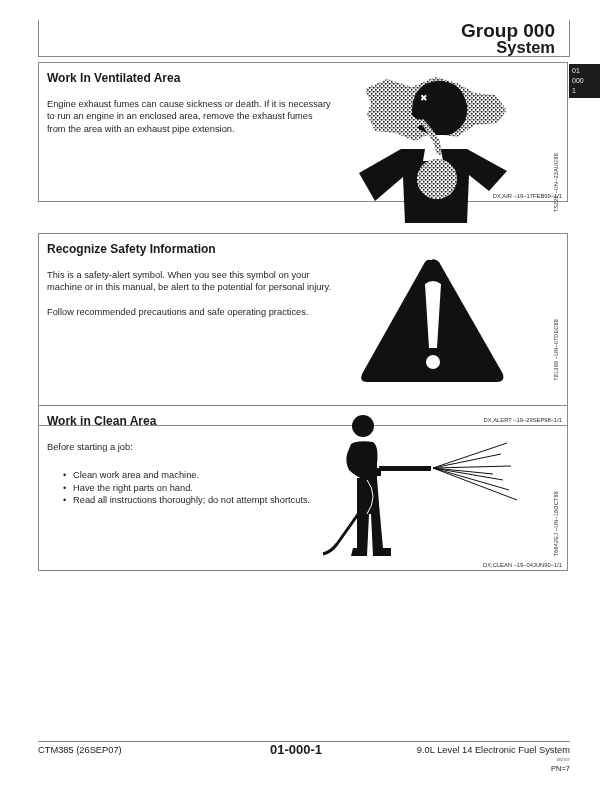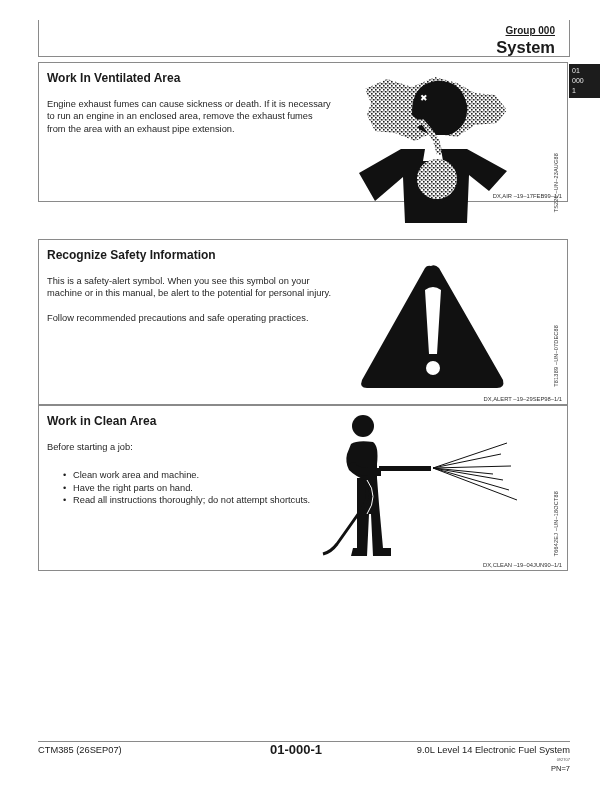--- a/index.html
+++ b/index.html
@@ -5,21 +5,21 @@
     html, body { margin: 0; padding: 0; }
     body {
       width: 612px; height: 792px; background: #ffffff; position: relative;
       font-family: "Liberation Sans", sans-serif; color: #1a1a1a; overflow: hidden;
     }
     .header-box {
       position: absolute; left: 38px; top: 20px; width: 530px; height: 36px;
       border-left: 1px solid #8a8a8a; border-right: 1px solid #8a8a8a; border-bottom: 1px solid #8a8a8a;
     }
     .header-group {
-      position: absolute; right: 14px; top: 3px; font-size: 10px; font-weight: bold; text-align: right; line-height: 16px; text-decoration: underline;
+      position: absolute; right: 14px; top: 3px; font-size: 19px; font-weight: bold; text-align: right; line-height: 16px;
     }
     .header-title {
       position: absolute; right: 14px; top: 18px; font-size: 16.5px; font-weight: bold; text-align: right; line-height: 18px;
     }
     .thumb-tab {
       position: absolute; left: 569px; top: 64px; width: 31px; height: 34px; background: #1c1c1c;
       color: #e8e8e8; font-size: 7px; line-height: 10px; padding: 2px 0 0 3px; box-sizing: border-box;
     }
     .section {
       position: absolute; left: 38px; width: 530px; border: 1px solid #8a8a8a; box-sizing: border-box;
@@ -86,21 +86,21 @@
     <path d="M62 46 Q70 56 76 66 L80 80 L86 80 L82 64 Q74 52 66 44 Z" fill="url(#dots)"></path>
 
     <path d="M2 98 L44 74 L68 74 L66 86 L86 86 L84 74 L110 74 L150 96 L132 116 L112 100 L110 148 L48 148 L46 102 L18 126 Z" fill="#111"></path>
 
     <circle cx="80" cy="104" r="20" fill="url(#dots)"></circle>
   </svg>
   <div class="fig-code" style="left:514px; top:90px;">TS220   –UN–23AUG88</div>
   <div class="doc-ref">DX,AIR   –19–17FEB99–1/1</div>
 </div>
 
-<div class="section" style="top:239px; height:166px;">
+<div class="section" style="top:233px; height:193px;">
   <div class="section-title">Recognize Safety Information</div>
   <div class="section-body">
     <p>This is a safety-alert symbol. When you see this symbol on your machine or in this manual, be alert to the potential for personal injury.</p>
     <p>Follow recommended precautions and safe operating practices.</p>
   </div>
   <svg class="illus" style="left:318px; top:22px;" width="150" height="130" viewBox="0 0 150 130">
     <path d="M74 4 Q78 2 82 6 L146 118 Q148 126 140 126 L10 126 Q2 126 5 118 L68 6 Q70 3 74 4 Z" fill="#111"></path>
     <path d="M68 28 Q76 22 84 28 L80 92 L72 92 Z" fill="#fff"></path>
     <circle cx="76" cy="106" r="7" fill="#fff"></circle>
   </svg>

